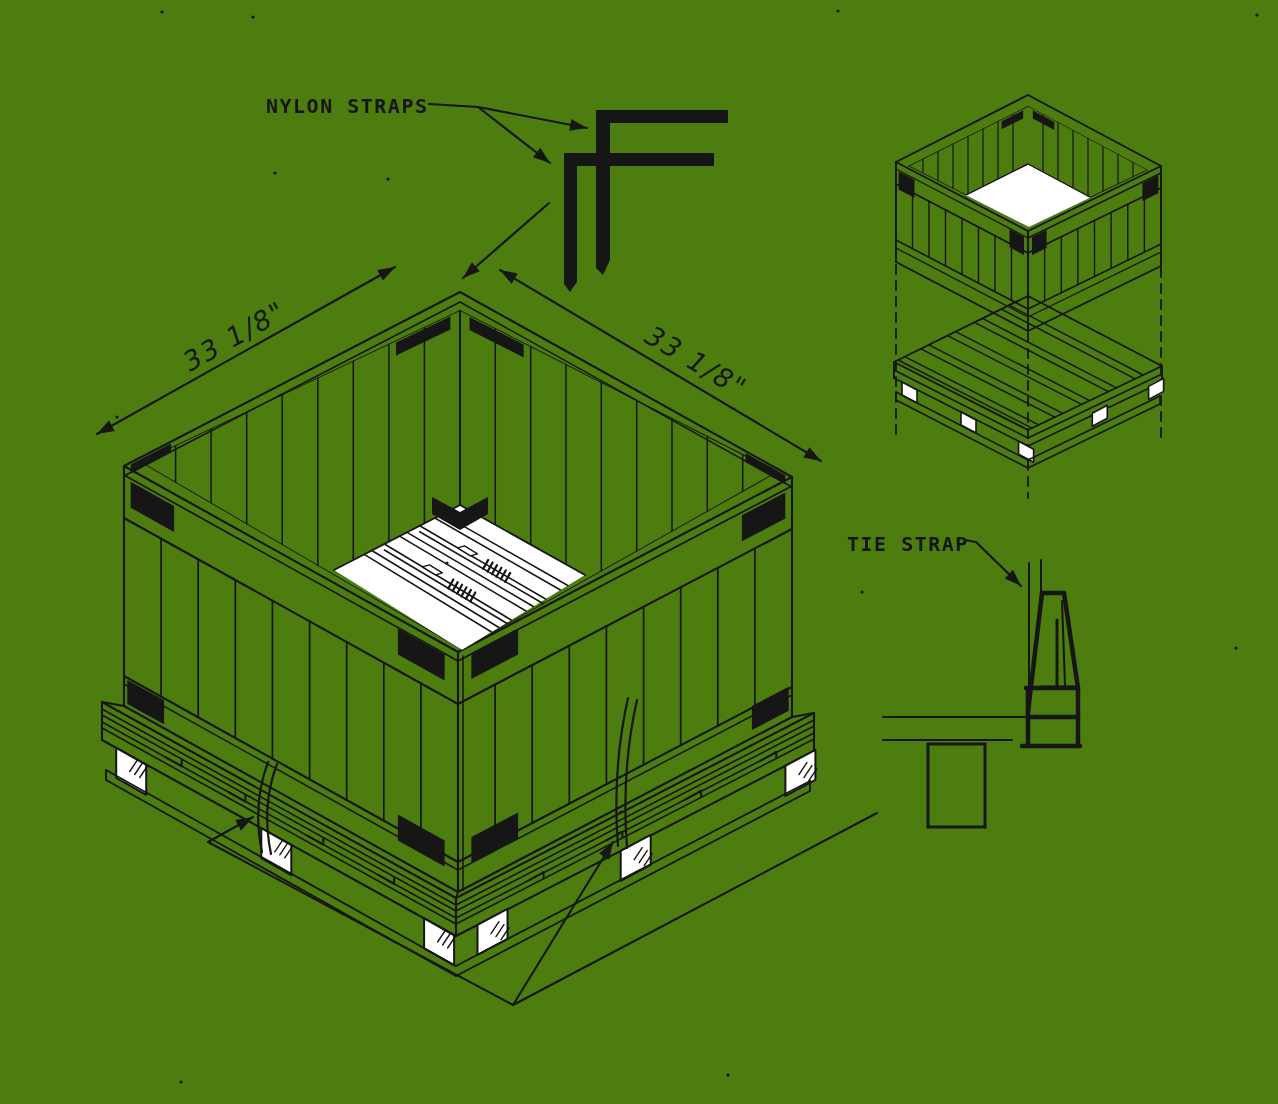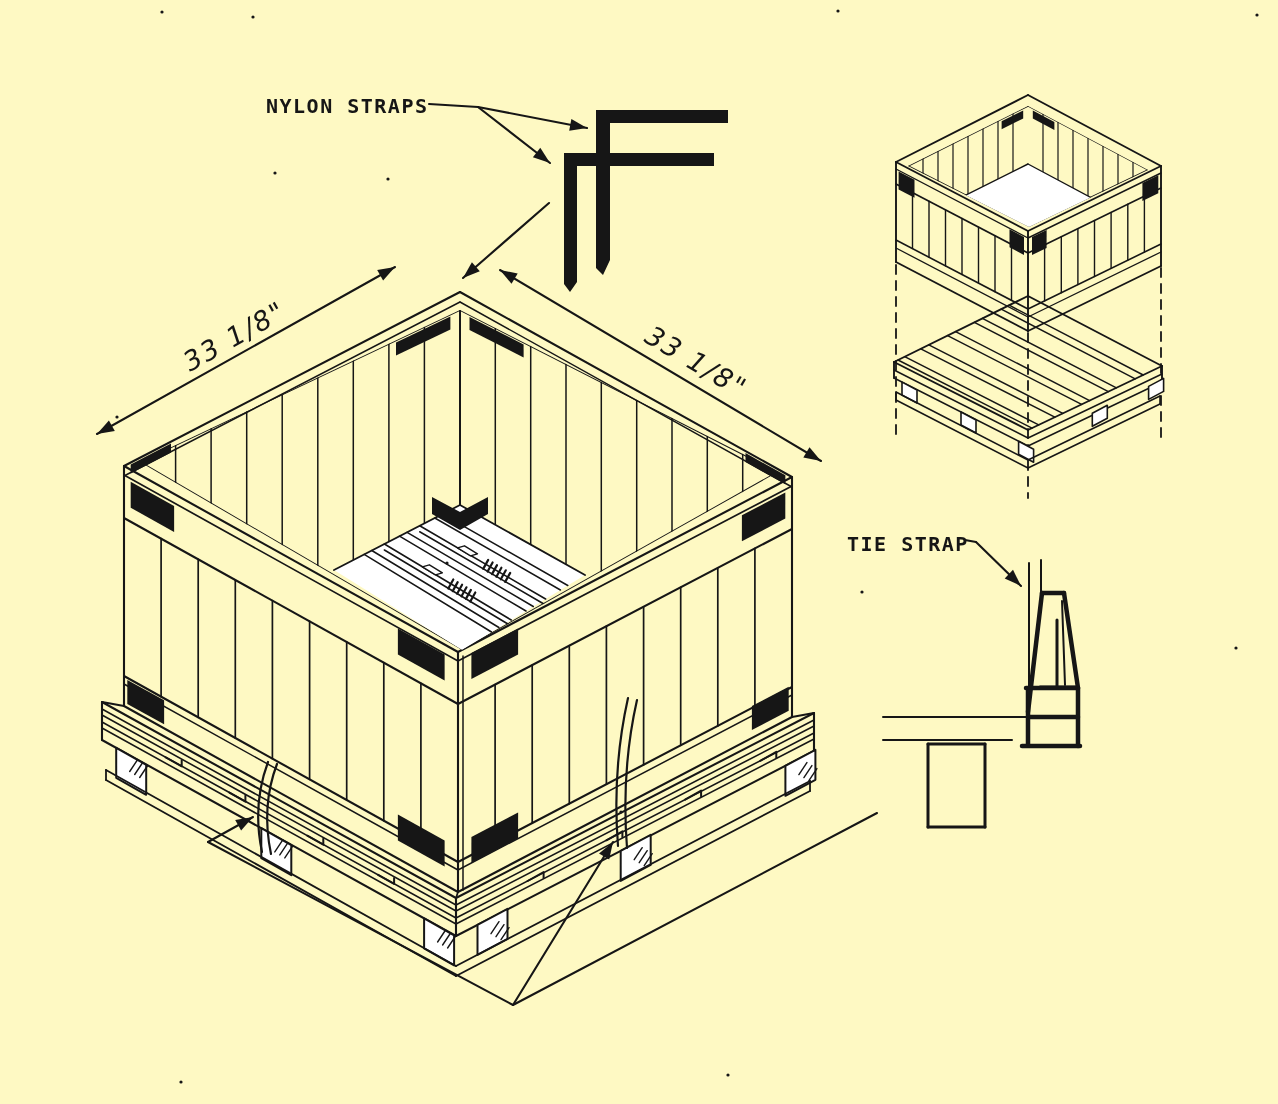--- a/index.html
+++ b/index.html
@@ -1,16 +1,16 @@
 <!DOCTYPE html>
 <html><head>
 <meta charset="utf-8">
 <style>
   html,body{margin:0;padding:0;background:#fff;}
-  .stage{position:relative;width:1278px;height:1104px;background:#fef9c3;overflow:hidden;
+  .stage{position:relative;width:1278px;height:1104px;background:#4d7c0f;overflow:hidden;
          font-family:"DejaVu Sans",sans-serif;}
   svg{position:absolute;left:0;top:0;}
   .label{font-family:"DejaVu Sans Mono","Liberation Mono",monospace;
          font-size:20px;letter-spacing:1.5px;font-weight:bold;}
   .dim{font-family:"DejaVu Sans","Liberation Sans",sans-serif;
        font-style:italic;font-size:27px;letter-spacing:2px;}
 </style>
 </head>
 <body>
 

